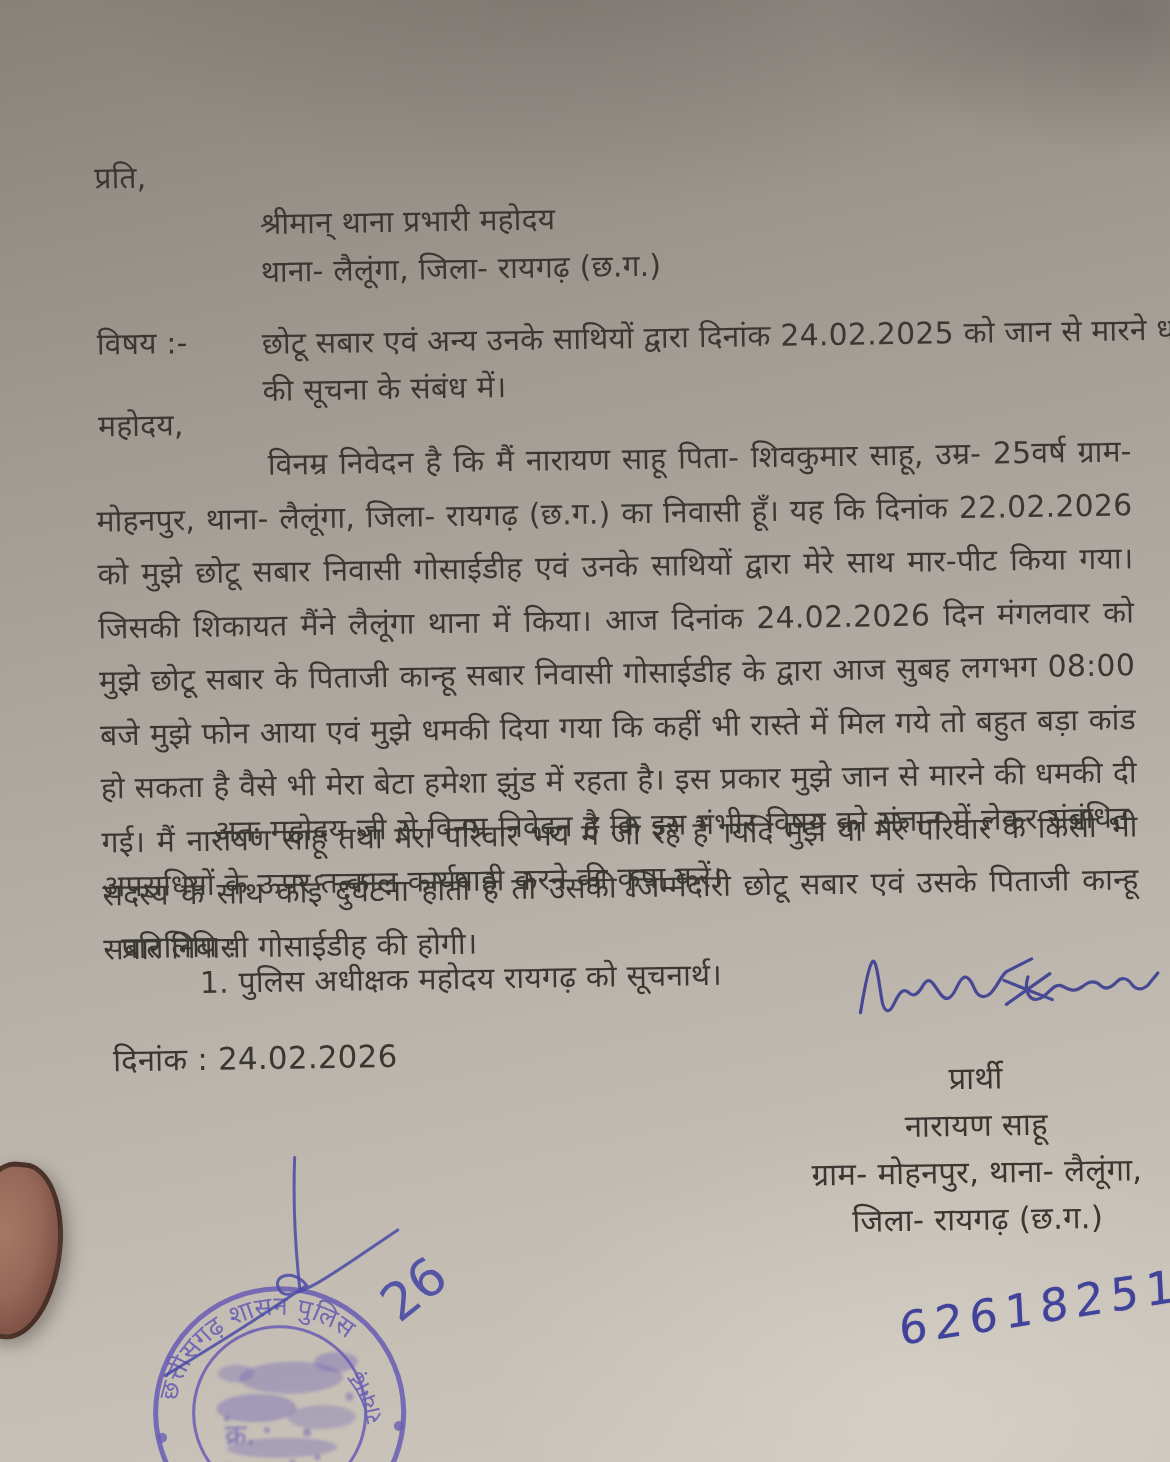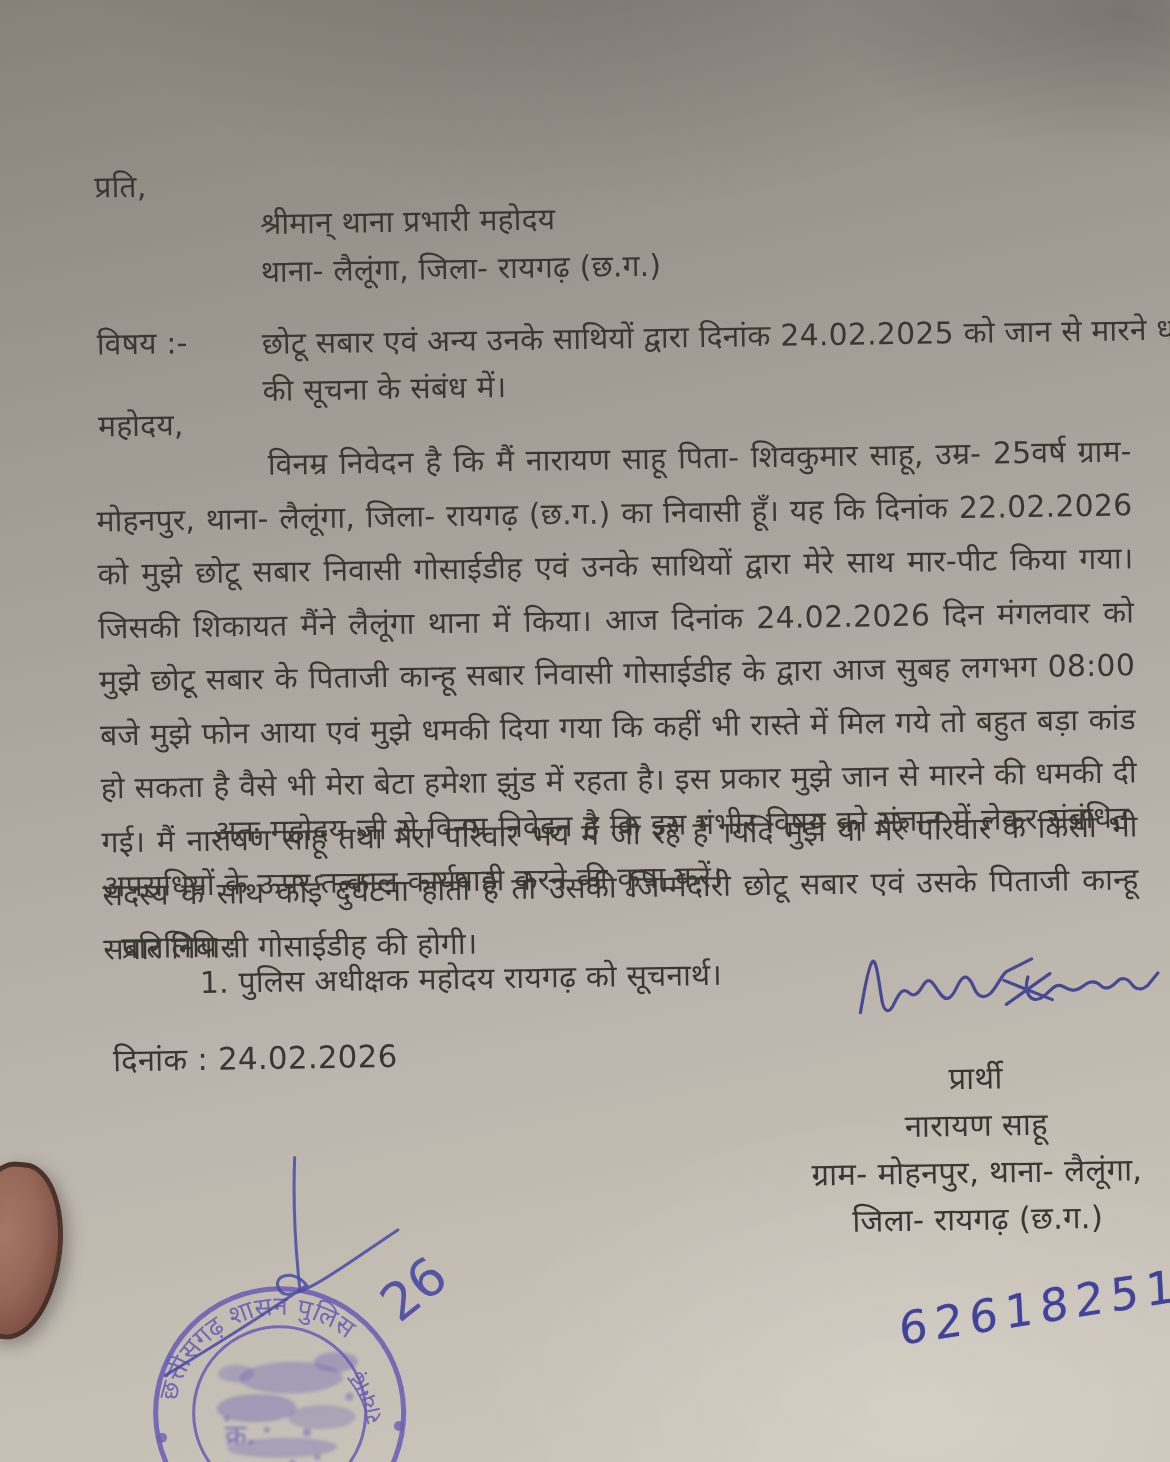--- a/index.html
+++ b/index.html
@@ -16,21 +16,21 @@
     background:
       radial-gradient(ellipse 420px 200px at 96% 1%, rgba(60,55,50,.30), transparent 70%),
       radial-gradient(ellipse 700px 380px at 50% -5%, rgba(55,50,46,.22), transparent 75%),
       radial-gradient(ellipse 620px 420px at 78% 96%, rgba(255,252,244,.20), transparent 70%);
   }
   .page{position:absolute;inset:0;transform:rotate(-0.9deg);transform-origin:55% 50%;color:#3a3733;}
   .blk{position:absolute;}
   .print{font-size:30px;color:#3a3733;letter-spacing:.2px;}
   .nowrap{white-space:nowrap;}
 
-  .salutation{left:103px;top:157px;text-align:center;}
+  .salutation{left:103px;top:148px;text-align:center;}
   .recipient{left:268px;top:194px;line-height:48px;}
   .subject-label{left:103px;top:314px;}
   .subject-text{left:268px;top:314px;line-height:47px;}
   .greeting{left:103px;top:396px;}
   .para1{left:100px;top:432px;width:1036px;line-height:53.5px;text-align:justify;text-indent:172px;margin:0;}
   .para2{left:100px;top:798px;width:1028px;line-height:53px;text-align:justify;text-indent:112px;margin:0;}
   .copy-label{left:118px;top:918px;}
   .copy-item{left:196px;top:954px;}
   .date-line{left:108px;top:1030px;font-size:31px;}
   .applicant{left:786px;top:1060px;width:368px;text-align:center;line-height:47px;font-size:31px;}

